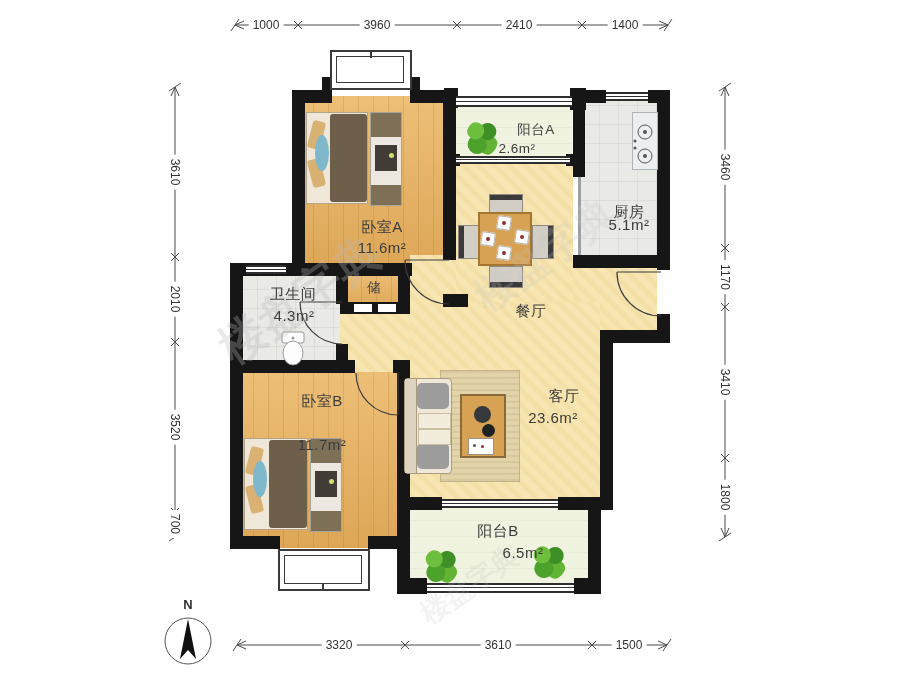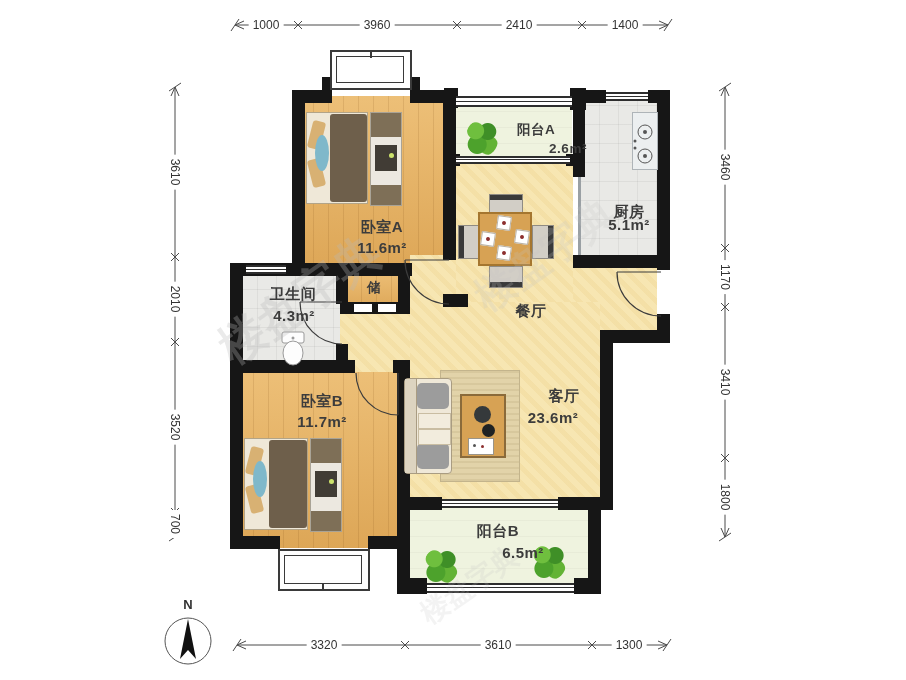--- a/index.html
+++ b/index.html
@@ -19,21 +19,21 @@
         background-image:repeating-linear-gradient(45deg,rgba(225,185,95,.14) 0 5px,rgba(255,255,255,0) 5px 11px);}
   .tile{background:var(--tile);
         background-image:repeating-linear-gradient(0deg,rgba(0,0,0,.05) 0 1px,rgba(255,255,255,0) 1px 19px),
         repeating-linear-gradient(90deg,rgba(0,0,0,.05) 0 1px,rgba(255,255,255,0) 1px 19px);}
   .balc{background:var(--balcony);
         background-image:repeating-linear-gradient(0deg,rgba(0,0,0,.03) 0 1px,rgba(255,255,255,0) 1px 16px);}
   .win{background:#fff;border-top:2px solid #2e2e2e;border-bottom:2px solid #2e2e2e;}
   .win i{position:absolute;left:0;right:0;top:50%;height:1px;margin-top:-1px;background:#2e2e2e;}
   .bayf{background:#fff;border:2px solid #3a3a3a;}
   .bayi{background:#fff;border:1px solid #3a3a3a;}
-  .lbl{position:absolute;transform:translate(-50%,-50%);font-weight:bold;font-size:15px;
+  .lbl{position:absolute;transform:translate(-50%,-50%);font-weight:normal;font-size:15px;
        color:var(--label-text);white-space:nowrap;z-index:30;letter-spacing:.5px;}
   .lbl.sm{font-size:13.5px;}
   .dim{position:absolute;transform:translate(-50%,-50%);font-size:12px;color:var(--dim-text);
        background:#fff;padding:0 4px;white-space:nowrap;z-index:40;}
   .dim.v{transform:translate(-50%,-50%) rotate(90deg);}
   .plant{border-radius:46%;
      background:radial-gradient(circle at 30% 30%,#6fbf3e 0 8px,rgba(0,0,0,0) 9px),
         radial-gradient(circle at 68% 32%,#3f8f27 0 8px,rgba(0,0,0,0) 9px),
         radial-gradient(circle at 35% 68%,#4da22c 0 9px,rgba(0,0,0,0) 10px),
         radial-gradient(circle at 70% 70%,#63b335 0 9px,rgba(0,0,0,0) 10px),
@@ -289,47 +289,47 @@
     </g>
   </svg>
 
   <span class="wm" style="left:300px;top:300px;font-size:46px">楼盘字典</span>
   <span class="wm" style="left:545px;top:255px;font-size:40px;color:rgba(195,195,195,.22)">楼盘字典</span>
   <span class="wm" style="left:470px;top:585px;font-size:28px;color:rgba(195,195,195,.20)">楼盘字典</span>
 
   <span class="lbl" style="left:382px;top:227px">卧室A</span>
   <span class="lbl" style="left:382px;top:247px">11.6m²</span>
   <span class="lbl sm" style="left:536px;top:130px">阳台A</span>
-  <span class="lbl sm" style="left:568px;top:148px">2.6m²</span>
+  <span class="lbl sm" style="left:517px;top:148px">2.6m²</span>
   <span class="lbl" style="left:629px;top:212px">厨房</span>
   <span class="lbl" style="left:629px;top:224px">5.1m²</span>
   <span class="lbl" style="left:293px;top:294px">卫生间</span>
   <span class="lbl" style="left:294px;top:315px">4.3m²</span>
   <span class="lbl sm" style="left:374px;top:288px">储</span>
   <span class="lbl" style="left:531px;top:311px">餐厅</span>
   <span class="lbl" style="left:322px;top:401px">卧室B</span>
-  <span class="lbl" style="left:322px;top:421px">11.7m²</span>
+  <span class="lbl" style="left:322px;top:444px">11.7m²</span>
   <span class="lbl" style="left:564px;top:396px">客厅</span>
   <span class="lbl" style="left:553px;top:417px">23.6m²</span>
   <span class="lbl" style="left:498px;top:531px">阳台B</span>
   <span class="lbl" style="left:523px;top:552px">6.5m²</span>
 
   <span class="dim" style="left:266px;top:25px">1000</span>
   <span class="dim" style="left:377px;top:25px">3960</span>
   <span class="dim" style="left:519px;top:25px">2410</span>
   <span class="dim" style="left:625px;top:25px">1400</span>
 
   <span class="dim v" style="left:175px;top:172px">3610</span>
   <span class="dim v" style="left:175px;top:299px">2010</span>
   <span class="dim v" style="left:175px;top:427px">3520</span>
   <span class="dim v" style="left:175px;top:524px">700</span>
 
   <span class="dim v" style="left:725px;top:167px">3460</span>
   <span class="dim v" style="left:725px;top:277px">1170</span>
   <span class="dim v" style="left:725px;top:382px">3410</span>
   <span class="dim v" style="left:725px;top:497px">1800</span>
 
-  <span class="dim" style="left:324px;top:645px">3320</span>
+  <span class="dim" style="left:339px;top:645px">3320</span>
   <span class="dim" style="left:498px;top:645px">3610</span>
-  <span class="dim" style="left:629px;top:645px">1300</span>
+  <span class="dim" style="left:629px;top:645px">1500</span>
 
   <span class="dim" style="left:188px;top:604px;background:none;font-weight:bold;font-size:13px">N</span>
 </div>
 
 </body></html>

